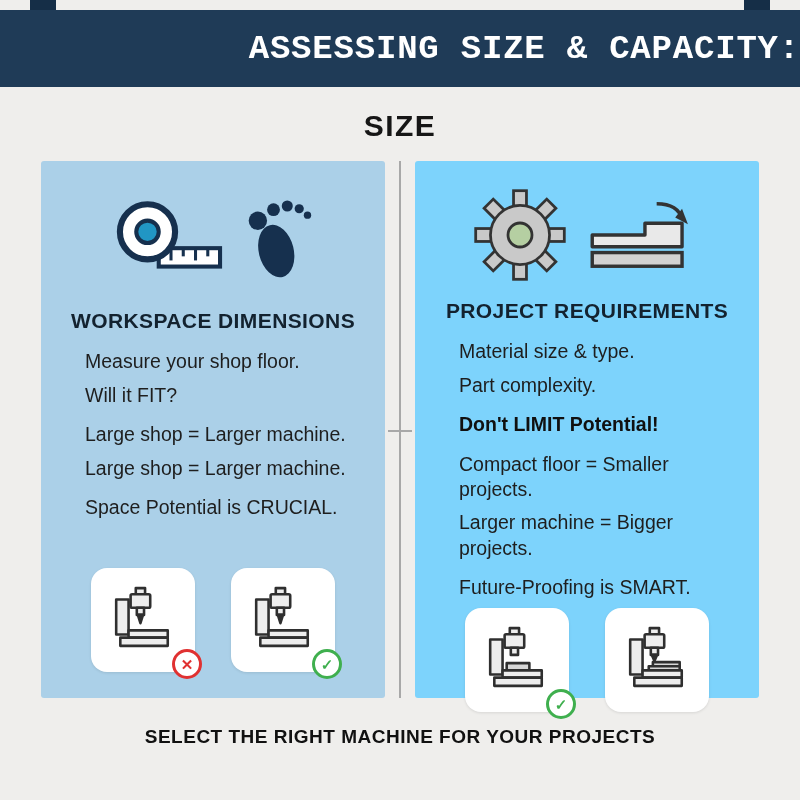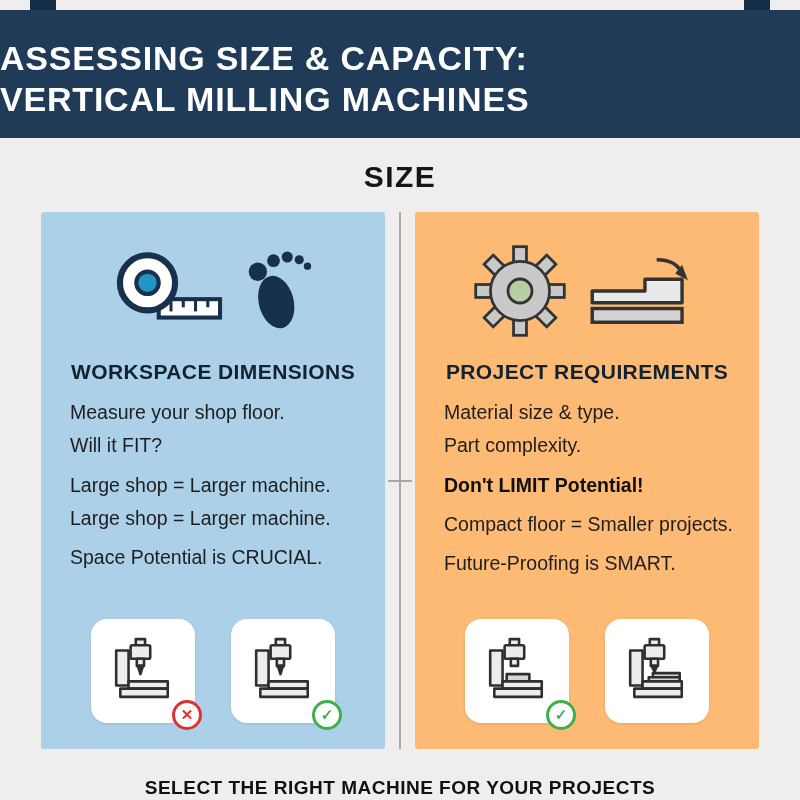--- a/index.html
+++ b/index.html
@@ -3,37 +3,37 @@
 <meta charset="utf-8">
 <style>
   html,body{margin:0;padding:0;}
   body{width:800px;height:800px;font-family:"Liberation Sans",sans-serif;background:#efeeec;}
   .canvas{position:relative;width:800px;height:800px;background:#efeeec;overflow:hidden;}
 
   .corner{position:absolute;top:0;width:26px;height:26px;background:#152e47;}
   .corner-left{left:30px;}
   .corner-right{right:30px;}
 
-  .banner{background:#1f3b57;margin-top:10px;padding:28px 0 17px;text-align:left;position:relative;}
+  .banner{background:#1f3b57;margin-top:10px;padding:19px 0 17px;text-align:right;position:relative;font-family:Liberation Mono, monospace;}
   .banner-line{color:#ffffff;font-size:34px;font-weight:800;letter-spacing:0.8px;line-height:1.22;}
 
   .size-title{text-align:center;font-size:30px;font-weight:800;color:#161616;margin:22px 0 18px;letter-spacing:1.5px;}
 
   .panels{display:flex;justify-content:center;align-items:stretch;padding:0 40px;}
   .panel{width:344px;height:537px;border-radius:3px;display:flex;flex-direction:column;align-items:center;box-sizing:border-box;padding:26px 0 26px;}
   .panel-left{background:#abd0e8;}
-  .panel-right{background:#fdba74;}
+  .panel-right{background:#7dd3fc;}
   .divider{width:2px;background:#a8a8a8;margin:0 14px;position:relative;}
   .divider-tick{position:absolute;top:50%;left:-11px;width:24px;height:2px;background:#a8a8a8;}
 
   .icon-row{display:flex;align-items:center;justify-content:center;gap:16px;height:110px;margin-bottom:12px;}
 
   .panel-heading{font-size:21px;font-weight:800;color:#13222f;letter-spacing:0.4px;margin:0 0 16px;text-align:center;}
 
-  .lines{align-self:stretch;padding:0 20px 0 29px;}
+  .lines{align-self:stretch;padding:0 20px 0 44px;}
   .line{font-size:19.5px;color:#1e1e1e;margin:0 0 8px;line-height:1.3;font-weight:400;}
   .line.gap-top{margin-top:14px;}
   .line.bold{font-weight:800;color:#101010;}
 
   .cards{margin-top:auto;display:flex;gap:36px;}
   .card{position:relative;width:104px;height:104px;background:#ffffff;border-radius:16px;display:flex;align-items:center;justify-content:center;box-shadow:0 1px 3px rgba(0,0,0,0.10);}
   .badge{position:absolute;right:-7px;bottom:-7px;width:24px;height:24px;border-radius:50%;background:#ffffff;display:flex;align-items:center;justify-content:center;font-size:15px;font-weight:800;border:3px solid;line-height:1;}
   .badge-cross{color:#e03131;border-color:#e03131;}
   .badge-check{color:#3faf4e;border-color:#3faf4e;}
 
@@ -42,21 +42,20 @@
 </head>
 <body>
 
 <div class="canvas">
 
   <div class="corner corner-left"></div>
   <div class="corner corner-right"></div>
 
   <header class="banner">
     <div class="banner-line">ASSESSING SIZE &amp; CAPACITY:</div>
-    <div class="banner-line">VERTICAL MILLING MACHINES</div>
   </header>
 
   <h2 class="size-title">SIZE</h2>
 
   <div class="panels">
 
     <section class="panel panel-left">
       <div class="icon-row">
         <span>
           <svg viewBox="0 0 112 92" width="116" height="94">
@@ -163,20 +162,21 @@
         </span>
       </div>
 
       <h3 class="panel-heading">PROJECT REQUIREMENTS</h3>
 
       <div class="lines">
         <p class="line">Material size &amp; type.</p>
         <p class="line">Part complexity.</p>
         <p class="line bold gap-top">Don't LIMIT Potential!</p>
         <p class="line gap-top">Compact floor = Smaller projects.</p>
+        <p class="line">Larger machine = Bigger projects.</p>
         <p class="line gap-top">Future-Proofing is SMART.</p>
       </div>
 
       <div class="cards">
         <div class="card">
           <span>
             <svg viewBox="0 0 64 64" width="66" height="66">
               <g stroke="#2f2f2f" stroke-width="2.5" fill="#ededed" stroke-linejoin="round">
                 <rect x="25" y="3" width="9" height="6"></rect>
                 <rect x="20" y="9" width="19" height="13" rx="1.5"></rect>

